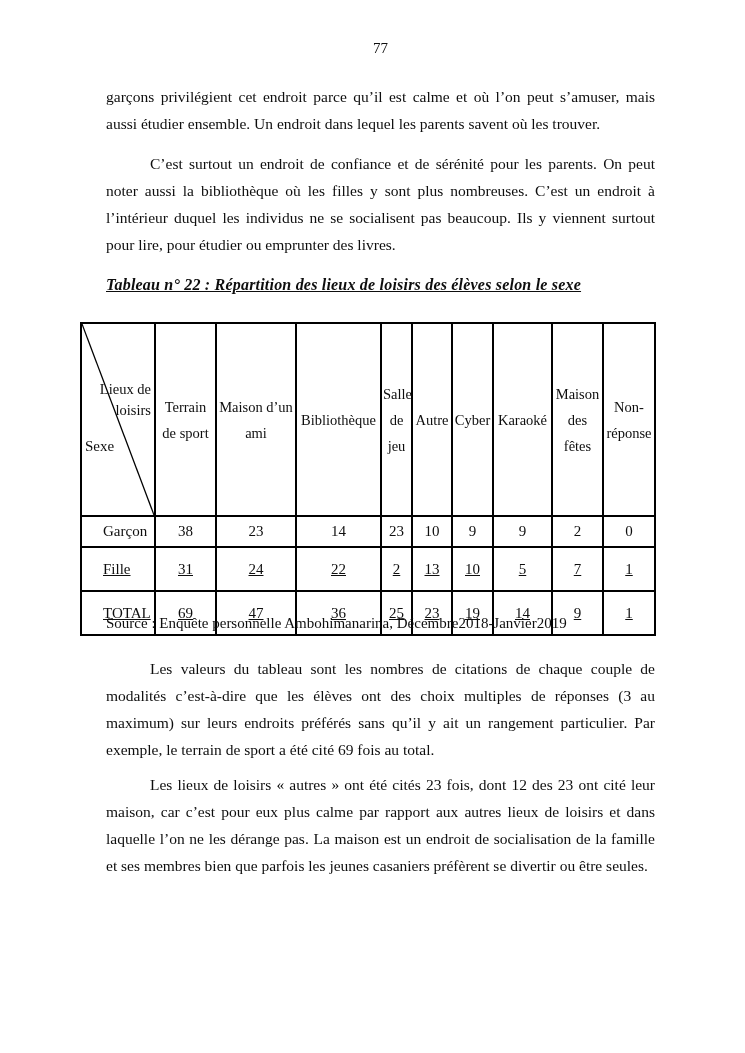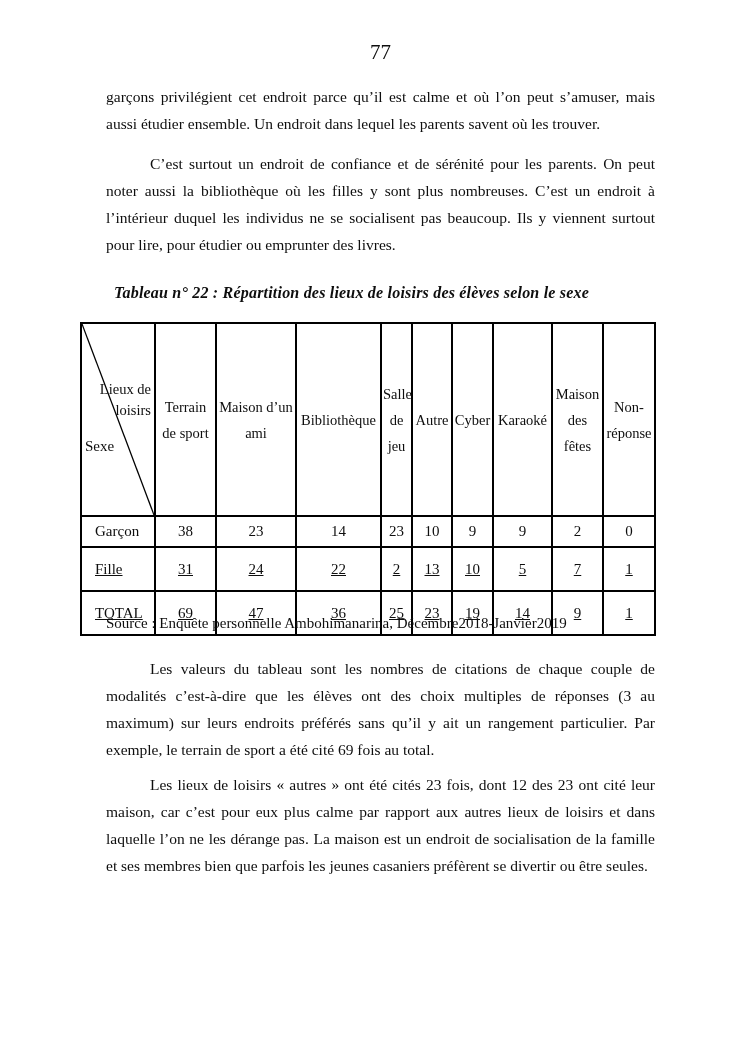--- a/index.html
+++ b/index.html
@@ -2,51 +2,51 @@
 <html lang="fr"><head>
 <meta charset="utf-8">
 <style>
   html,body{margin:0;padding:0;background:#ffffff;}
   .page{
     position:relative;width:745px;height:1053px;background:#ffffff;
     font-family:"Liberation Serif", serif;color:#0e0e0e;overflow:hidden;
   }
   .pagenum{
     position:absolute;top:40px;left:106px;width:549px;
-    text-align:center;font-size:21px;
+    text-align:center;font-size:15px;
   }
   .para{
     position:absolute;left:106px;width:549px;margin:0;
     font-size:15.5px;line-height:27px;text-align:justify;
   }
   .indent{text-indent:44px;}
   .p1{top:83px;}
   .p2{top:150px;}
   .p3{top:655px;}
   .p4{top:771px;}
   .tbl-title{
-    position:absolute;top:276px;left:106px;margin:8px;
+    position:absolute;top:276px;left:106px;margin:0;
     font-size:16px;font-weight:bold;font-style:italic;
-    letter-spacing:0.2px;
+    text-decoration:underline;letter-spacing:0.2px;
   }
   table.data-table{
     position:absolute;top:322px;left:80px;width:575px;
     border-collapse:collapse;table-layout:fixed;
     font-size:14.5px;color:#0e0e0e;
   }
   .data-table th,.data-table td{
     border:2px solid #000;padding:0 1px;text-align:center;
     vertical-align:middle;font-weight:normal;line-height:26px;
     overflow:visible;
   }
   tr.hdr{height:193px;}
   tr.r1{height:31px;}
   tr.r2,tr.r3{height:44px;text-decoration:underline;}
   .data-table td{font-size:15px;line-height:normal;}
-  td.rowlabel{text-align:left;padding-left:13px;}
+  td.rowlabel{text-align:left;padding-left:21px;}
   th.corner{position:relative;padding:0;}
   .corner-svg{position:absolute;left:0;top:0;width:100%;height:100%;display:block;}
   .corner-top{
     position:absolute;top:55px;right:3px;width:64px;display:block;
     text-align:right;line-height:21px;font-size:14.5px;
   }
   .corner-bottom{
     position:absolute;bottom:60px;left:3px;display:block;
     font-size:15px;line-height:18px;
   }

